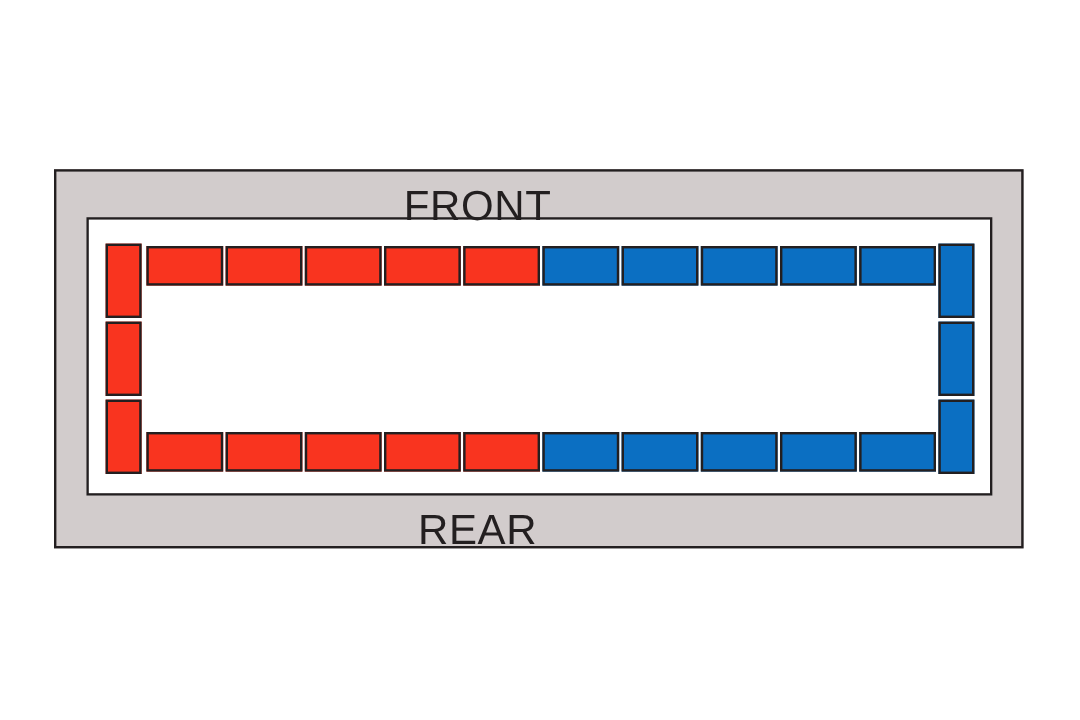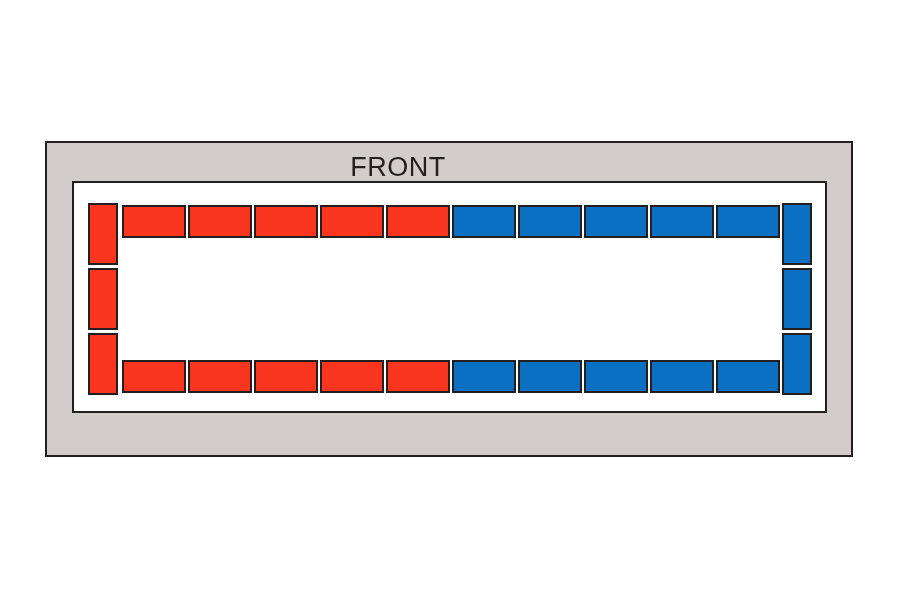--- a/index.html
+++ b/index.html
@@ -44,21 +44,21 @@
     border: 2px solid #231f20;
   }
 
   
   .edge-label {
     position: absolute;
     left: 0;
     width: 796px;
     text-align: center;
     color: #231f20;
-    font-size: 27px;
+    font-size: 35px;
     font-weight: 400;
     letter-spacing: 0.5px;
     font-family: "Liberation Sans", sans-serif;
     white-space: nowrap;
   }
   .label-front { top: 152px; }
   .label-rear  { top: 422px; }
 
   
   .seat {
@@ -73,20 +73,21 @@
 <body>
 
 <div id="stage">
 
   <div class="outer-frame"></div>
 
   <div class="cabin"></div>
 
   <div class="edge-label label-front">FRONT</div>
 
+  <div class="edge-label label-rear">REAR</div>
 
   <div id="seat-layer">
       <div class="seat red" style="left: 122px; top: 205px; width: 64px; height: 33px;"></div>
       <div class="seat red" style="left: 188px; top: 205px; width: 64px; height: 33px;"></div>
       <div class="seat red" style="left: 254px; top: 205px; width: 64px; height: 33px;"></div>
       <div class="seat red" style="left: 320px; top: 205px; width: 64px; height: 33px;"></div>
       <div class="seat red" style="left: 386px; top: 205px; width: 64px; height: 33px;"></div>
       <div class="seat blue" style="left: 452px; top: 205px; width: 64px; height: 33px;"></div>
       <div class="seat blue" style="left: 518px; top: 205px; width: 64px; height: 33px;"></div>
       <div class="seat blue" style="left: 584px; top: 205px; width: 64px; height: 33px;"></div>

